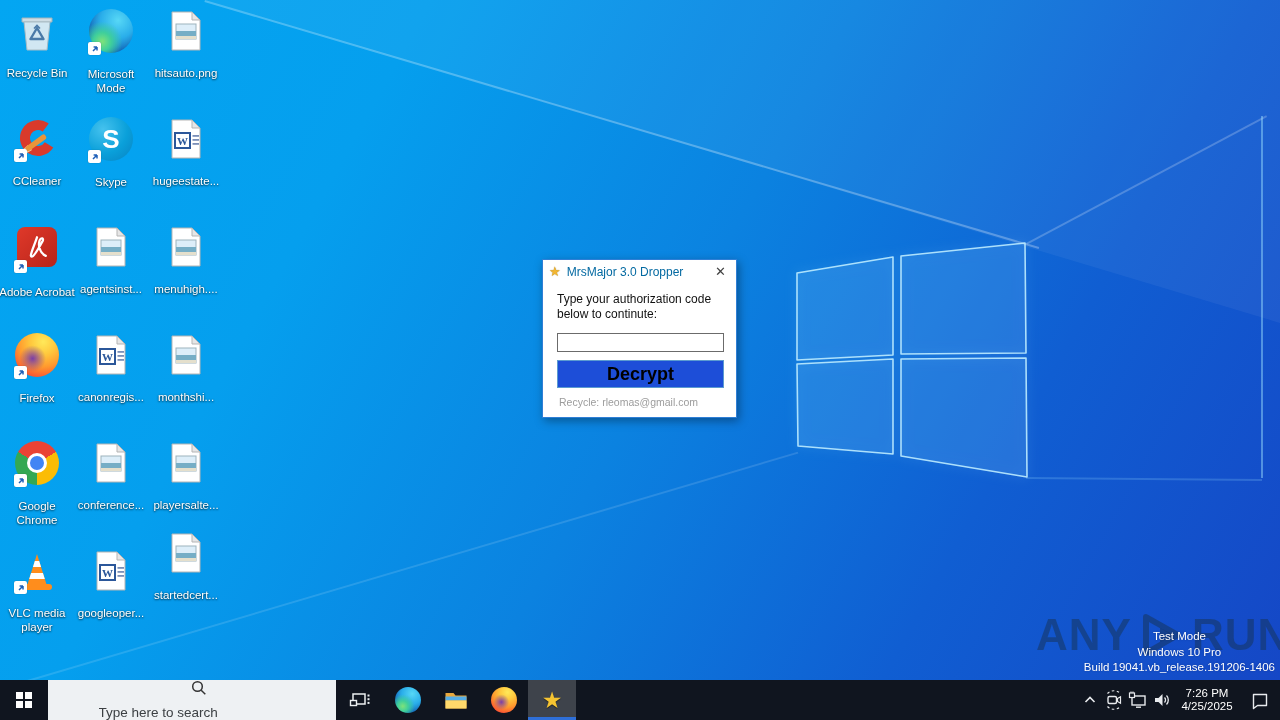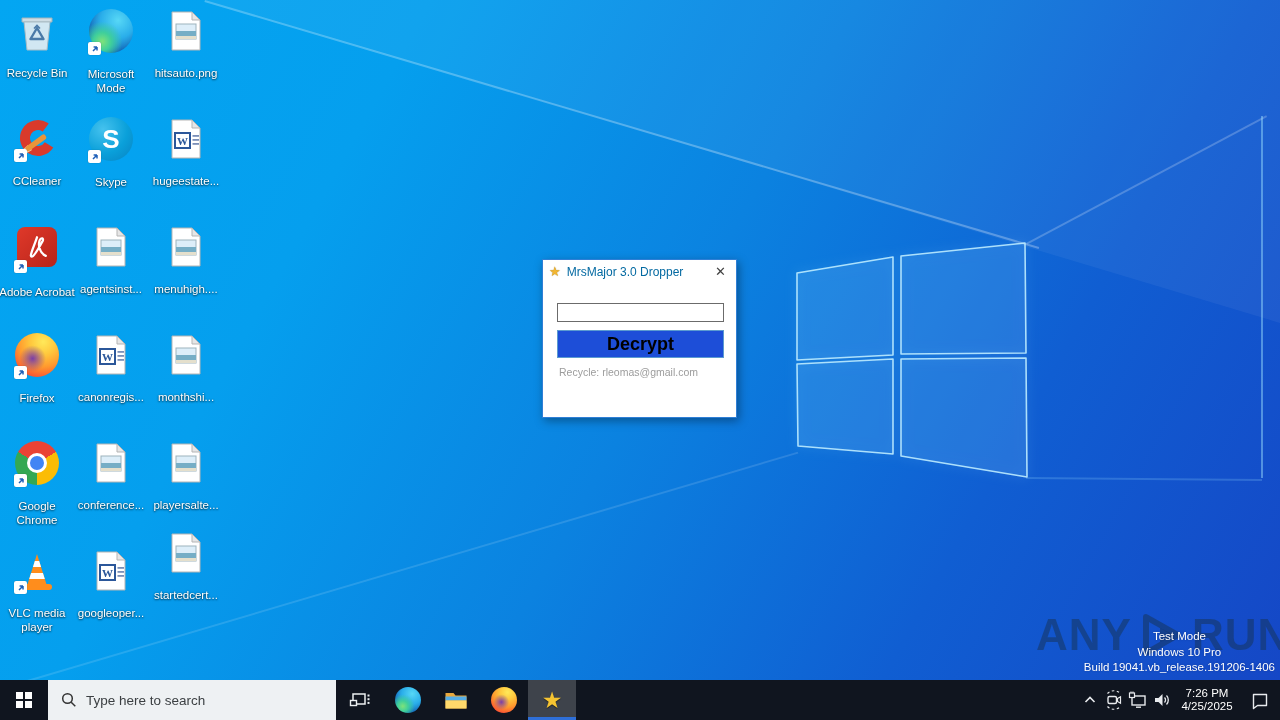--- a/index.html
+++ b/index.html
@@ -62,21 +62,21 @@
   .wm-tri { margin:0 4px; }
   .wm-text { position:absolute; right:5px; top:629px; text-align:center; color:#fff;
     font-size:11.5px; line-height:15.5px; z-index:3; text-shadow:0 0 2px rgba(0,0,40,0.3); }
 
   
   .taskbar { position:absolute; left:0; bottom:0; width:1280px; height:40px; background:#10151f;
     display:flex; align-items:stretch; z-index:20; }
   .tb-btn { width:48px; display:flex; align-items:center; justify-content:center; position:relative; }
   .start-grid { display:grid; grid-template-columns:7.5px 7.5px; grid-template-rows:7.5px 7.5px; gap:1.5px; }
   .start-grid div { background:#fff; }
-  .search-box { width:288px; background:#eef1f3; display:flex; align-items:center; padding-left:13px; gap:9px; }
+  .search-box { width:288px; background:#eef1f3; display:flex; align-items:center; padding-left:13px; gap:9px;flex-direction:column; }
   .search-box input { border:none; background:transparent; outline:none; font-size:13.5px; width:200px;
     font-family:inherit; color:#202020; }
   .search-box input::placeholder { color:#3c4043; opacity:1; }
   .tb-active { background:#3e434b; }
   .tb-underline { position:absolute; left:0; bottom:0; width:100%; height:3px; background:#2e6fd8; }
   .tb-star { font-size:23px; color:#f5c432; text-shadow:0 1px 1px rgba(0,0,0,0.5); line-height:1; }
   .tb-ball { width:26px; height:26px; border-radius:50%; position:relative; }
   .spacer { flex:1; }
   .tray { display:flex; align-items:center; }
   .tray-ic { width:24px; height:40px; display:flex; align-items:center; justify-content:center; }
@@ -371,20 +371,21 @@
   <div>Build 19041.vb_release.191206-1406</div>
 </div>
 
 <div class="dialog">
   <div class="dlg-titlebar">
     <span class="dlg-star">★</span>
     <span class="dlg-title">MrsMajor 3.0 Dropper</span>
     <span class="dlg-close">✕</span>
   </div>
   <div class="dlg-body">
+    <div class="dlg-msg">Type your authorization code below to continute:</div>
     <input class="dlg-input" type="text" value="" style="">
     <button class="dlg-btn">Decrypt</button>
     <div class="dlg-contact">Recycle: rleomas@gmail.com</div>
   </div>
 </div>
 
 <div class="taskbar">
   <div class="tb-btn">
     <div class="start-grid">
         <div></div>

